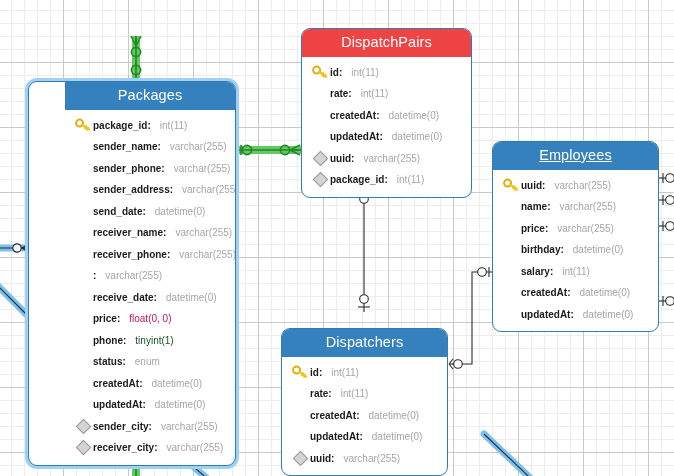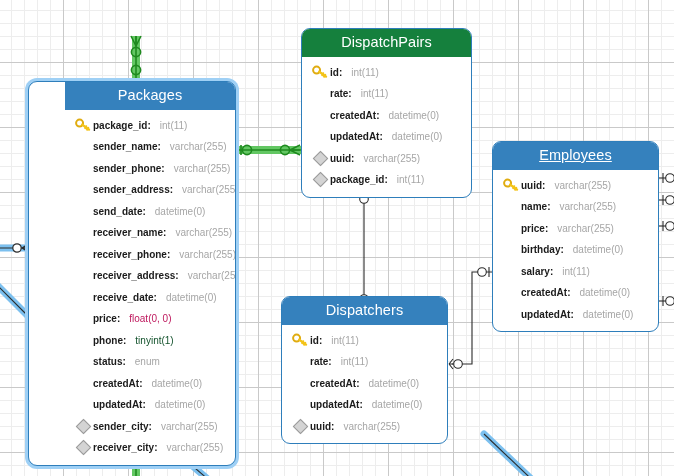--- a/index.html
+++ b/index.html
@@ -202,21 +202,20 @@
             <span class="col-type" style="color: rgb(166, 166, 166);">varchar(255)</span>
           </div>
           <div class="col-row">
             <span class="col-ico"></span>
             <span class="col-name">receiver_phone</span>
             <span class="colon">:</span>
             <span class="col-type" style="color: rgb(166, 166, 166);">varchar(255)</span>
           </div>
           <div class="col-row">
             <span class="col-ico"></span>
-            <span class="col-name">receiver_address</span>
             <span class="colon">:</span>
             <span class="col-type" style="color: rgb(166, 166, 166);">varchar(255)</span>
           </div>
           <div class="col-row">
             <span class="col-ico"></span>
             <span class="col-name">receive_date</span>
             <span class="colon">:</span>
             <span class="col-type" style="color: rgb(166, 166, 166);">datetime(0)</span>
           </div>
           <div class="col-row">
@@ -261,21 +260,21 @@
             <span class="col-ico">
               <span class="diamond"></span>
             </span>
             <span class="col-name">receiver_city</span>
             <span class="colon">:</span>
             <span class="col-type" style="color: rgb(166, 166, 166);">varchar(255)</span>
           </div>
         </div>
       </div>
       <div class="table-box" style="left: 301px; top: 28px; width: 171px;">
-        <div class="tbl-header" style="background: #15803d;">DispatchPairs</div>
+        <div class="tbl-header" style="background: #ef4444;">DispatchPairs</div>
         <div class="tbl-body">
           <div class="col-row">
             <span class="col-ico">
               <svg class="keyico" width="16" height="14" viewBox="0 0 16 14">
                 <circle cx="4.6" cy="5.1" r="3.5" fill="none" stroke="#e0ac10" stroke-width="2"></circle>
                 <circle cx="4.6" cy="5.1" r="1.1" fill="#ffffff"></circle>
                 <path d="M7.2 6.6 L14 11.6" stroke="#f3c318" stroke-width="2.4" stroke-linecap="round"></path>
                 <path d="M11.2 8.3 L10.2 10.1" stroke="#f3c318" stroke-width="2.2" stroke-linecap="round"></path>
                 <path d="M13.2 10.0 L12.1 11.6" stroke="#f3c318" stroke-width="2.2" stroke-linecap="round"></path>
               </svg>
@@ -368,21 +367,21 @@
             <span class="col-type" style="color: rgb(166, 166, 166);">datetime(0)</span>
           </div>
           <div class="col-row">
             <span class="col-ico"></span>
             <span class="col-name">updatedAt</span>
             <span class="colon">:</span>
             <span class="col-type" style="color: rgb(166, 166, 166);">datetime(0)</span>
           </div>
         </div>
       </div>
-      <div class="table-box" style="left: 281px; top: 296px; width: 167px;">
+      <div class="table-box" style="left: 281px; top: 328px; width: 167px;">
         <div class="tbl-header" style="background: rgb(53, 129, 189);">Dispatchers</div>
         <div class="tbl-body">
           <div class="col-row">
             <span class="col-ico">
               <svg class="keyico" width="16" height="14" viewBox="0 0 16 14">
                 <circle cx="4.6" cy="5.1" r="3.5" fill="none" stroke="#e0ac10" stroke-width="2"></circle>
                 <circle cx="4.6" cy="5.1" r="1.1" fill="#ffffff"></circle>
                 <path d="M7.2 6.6 L14 11.6" stroke="#f3c318" stroke-width="2.4" stroke-linecap="round"></path>
                 <path d="M11.2 8.3 L10.2 10.1" stroke="#f3c318" stroke-width="2.2" stroke-linecap="round"></path>
                 <path d="M13.2 10.0 L12.1 11.6" stroke="#f3c318" stroke-width="2.2" stroke-linecap="round"></path>

